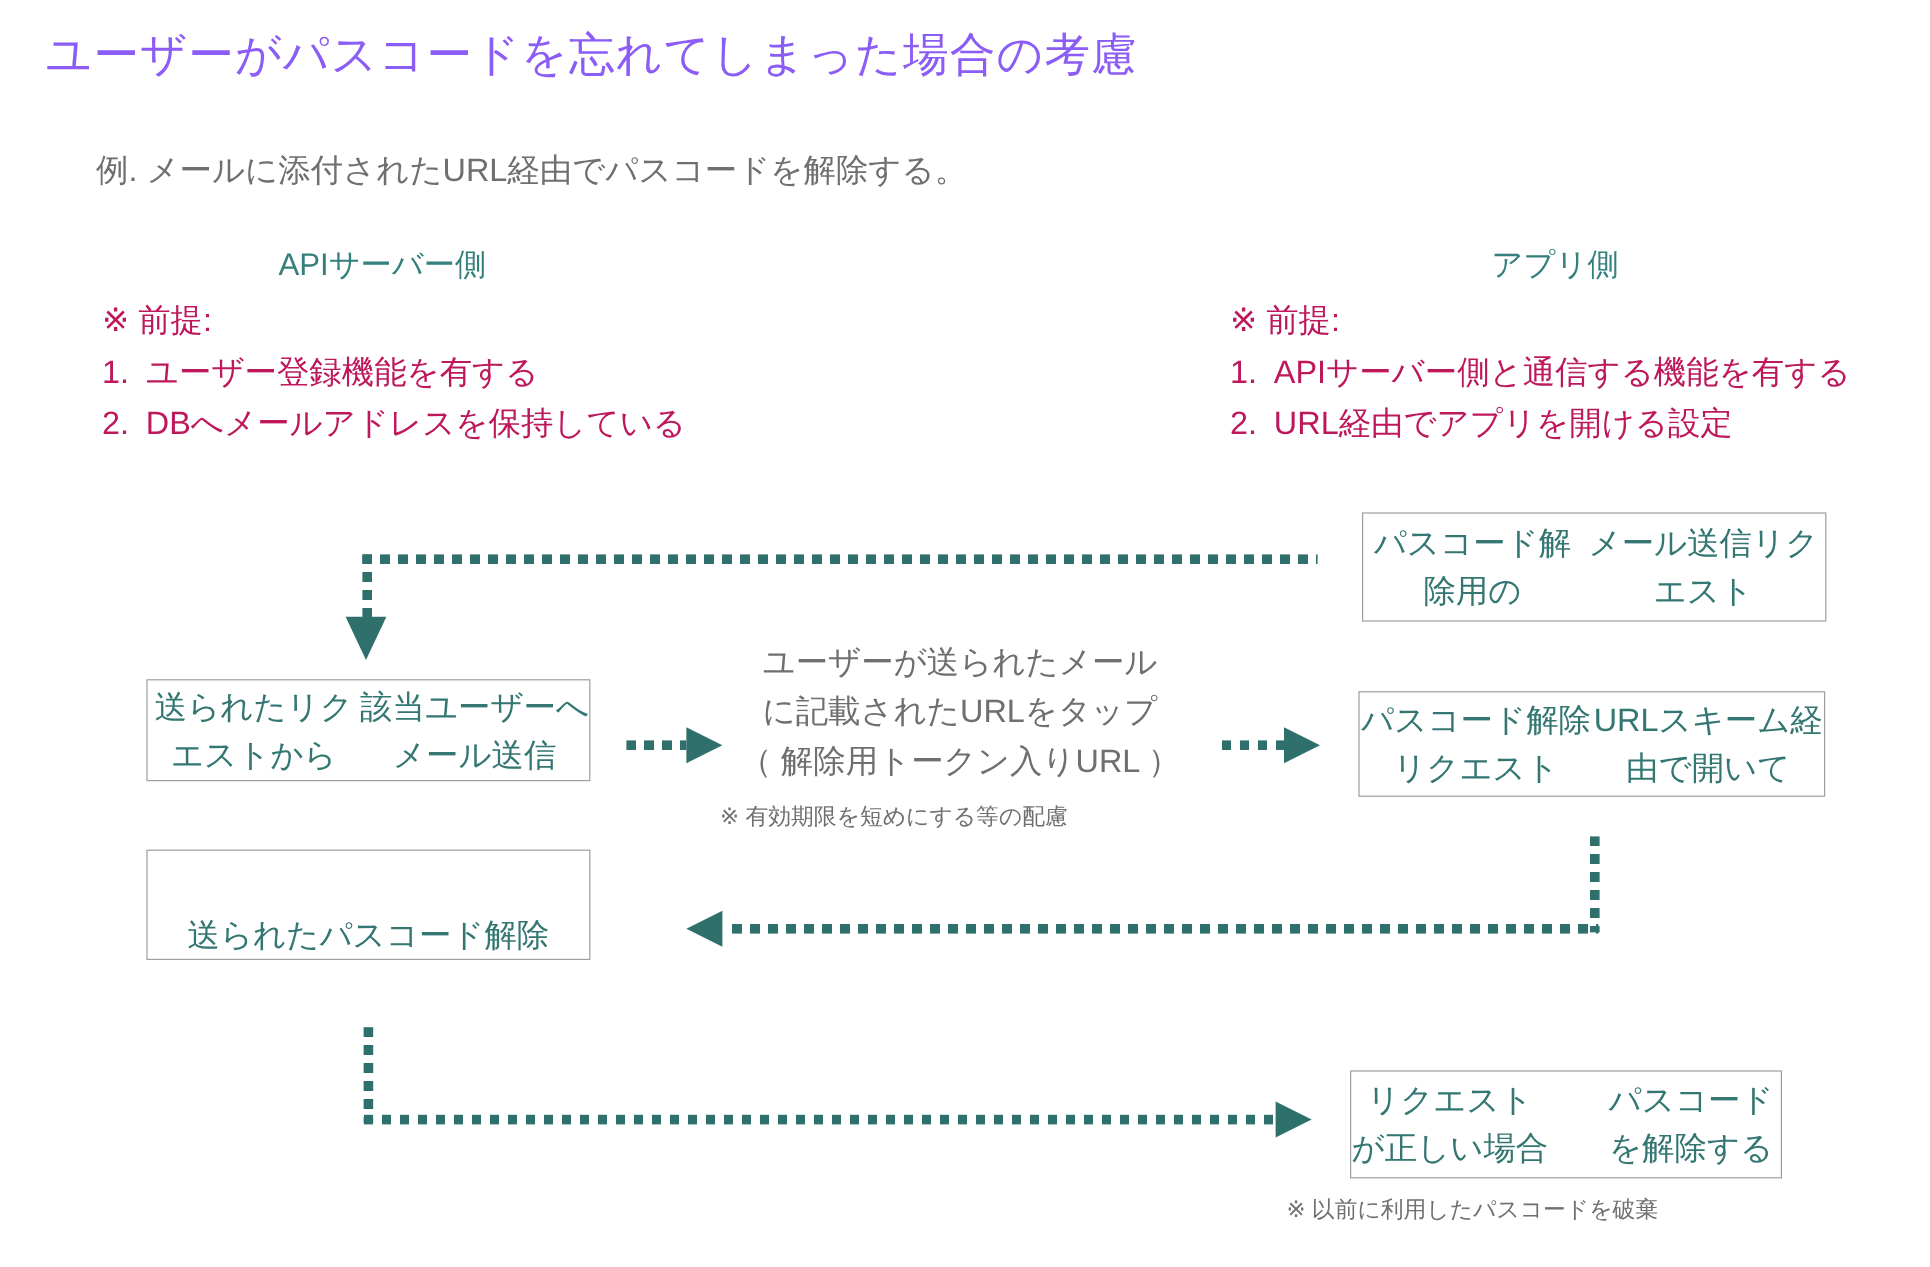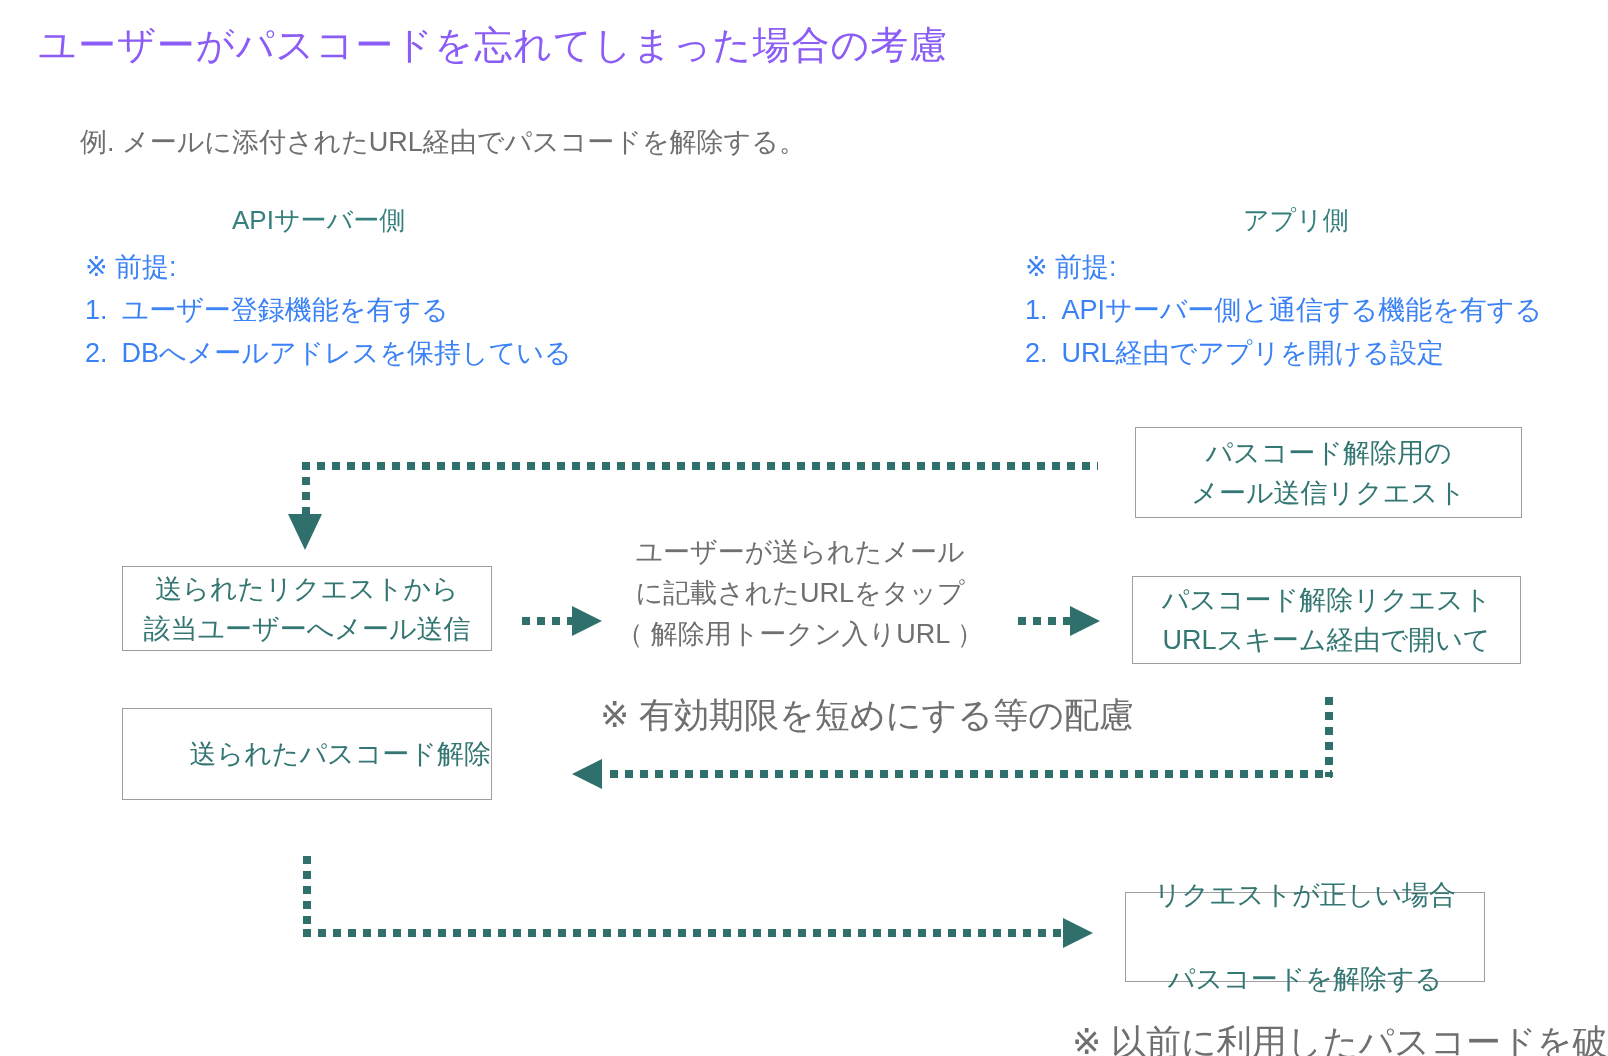--- a/index.html
+++ b/index.html
@@ -10,39 +10,39 @@
   }
   .canvas { position:relative; width:1608px; height:1056px; background:#ffffff; overflow:hidden; }
 
   .title { position:absolute; left:38px; top:20px; font-size:38px; letter-spacing:1px; color:#8b5cf6; }
   .example { position:absolute; left:80px; top:124px; font-size:27px; color:#6f6f6f; }
 
   .col-header { position:absolute; font-size:26px; color:#35807c; }
   .hdr-api { left:232px; top:203px; }
   .hdr-app { left:1243px; top:203px; }
 
-  .premise { position:absolute; font-size:27px; color:#3b82f6; line-height:43px; }
+  .premise { position:absolute; font-size:27px; color:#be185d; line-height:43px; }
   .prem-api { left:85px; top:246px; }
   .prem-app { left:1025px; top:246px; }
   .premise .row { display:flex; gap:14px; }
 
   .fbox {
     position:absolute; border:1px solid #9e9e9e; background:#ffffff;
-    display:flex; flex-direction:column; align-items:center; justify-content:center;
+    display:flex; flex-direction:row; align-items:center; justify-content:center;
     font-size:27px; line-height:40px; color:#337672; text-align:center;
   }
   .box-mail-request { left:1135px; top:427px; width:385px; height:89px; }
   .box-send-mail   { left:122px;  top:566px; width:368px; height:83px; }
   .box-url-scheme  { left:1132px; top:576px; width:387px; height:86px; }
   .box-validate    { left:122px;  top:708px; width:368px; height:90px;align-items:flex-end; }
   .box-unlock      { left:1125px; top:892px; width:358px; height:88px;gap:44px; }
 
   .tap-step { position:absolute; left:560px; top:532px; width:480px; text-align:center;
               font-size:27px; line-height:41px; color:#6f6f6f; }
-  .note { position:absolute; font-size:35px; color:#6f6f6f;margin-top:24px; }
+  .note { position:absolute; font-size:19px; color:#6f6f6f; }
   .note-expiry  { left:600px; top:668px; }
   .note-discard { left:1072px; top:995px; }
 
   
   .dh { position:absolute; height:8px;
         background:repeating-linear-gradient(90deg,#2f706c 0 8px,transparent 8px 15px); }
   .dv { position:absolute; width:8px;
         background:repeating-linear-gradient(180deg,#2f706c 0 8px,transparent 8px 15px); }
   .tri { position:absolute; width:0; height:0; }
   .tri-down  { border-left:17px solid transparent; border-right:17px solid transparent; border-top:36px solid #2f706c; }

